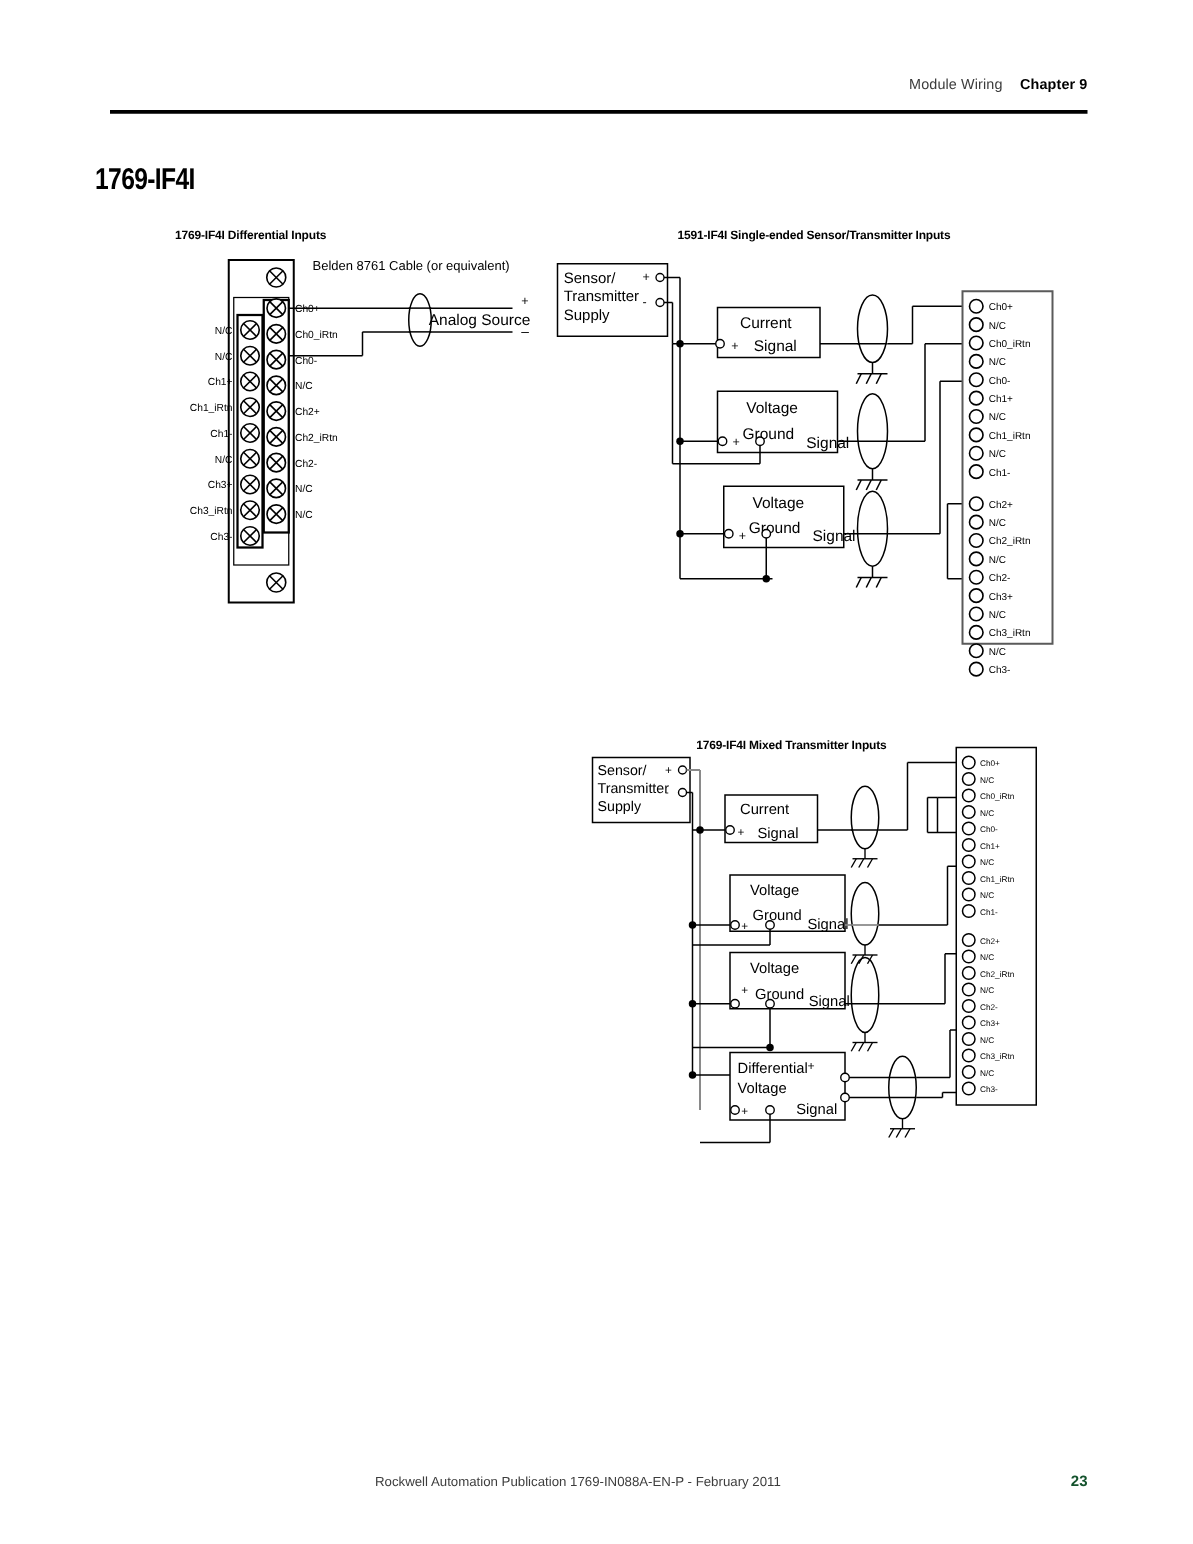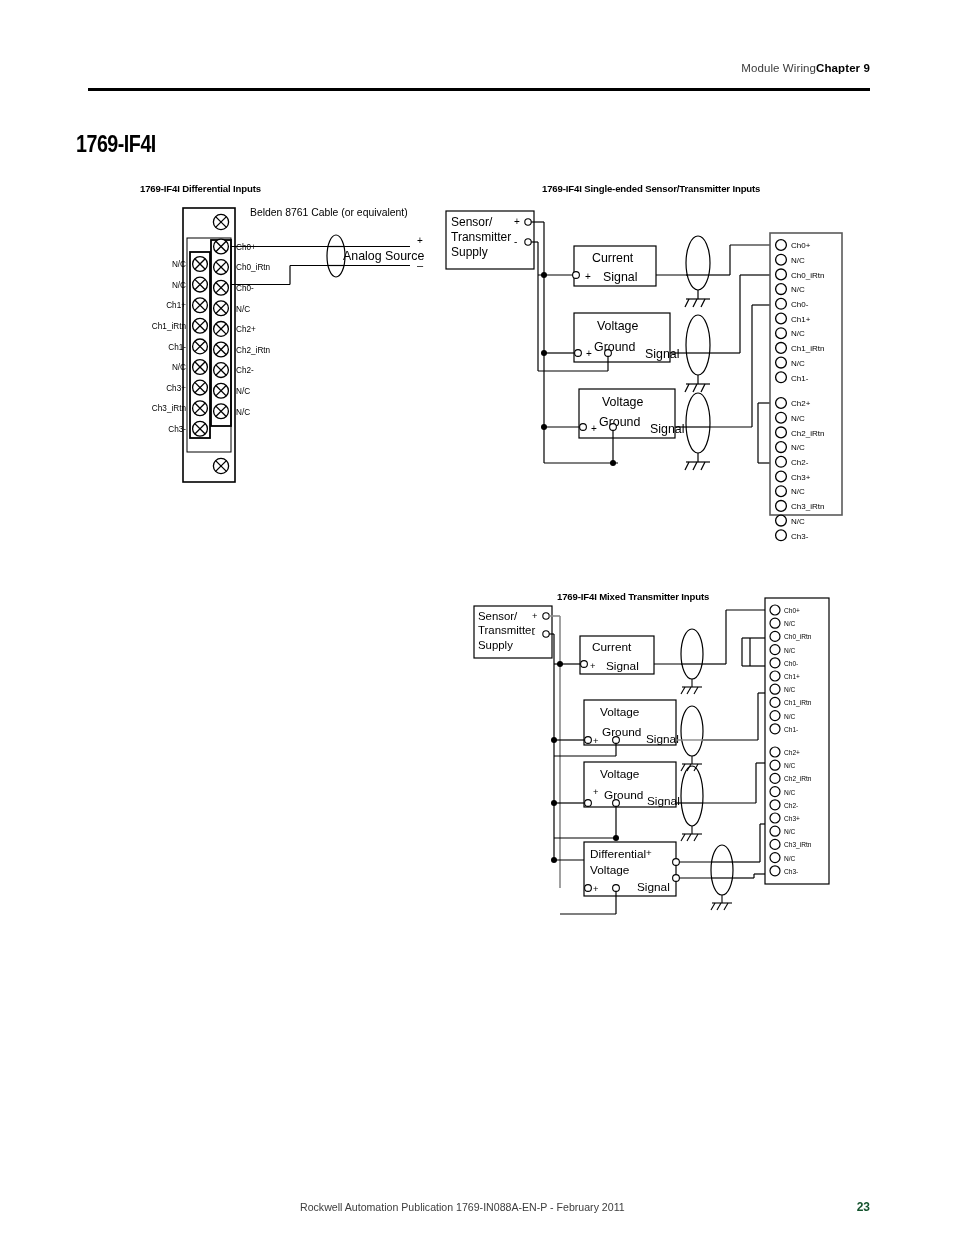--- a/index.html
+++ b/index.html
@@ -8,21 +8,21 @@
     background:#ffffff;
     font-family:"Liberation Sans", sans-serif;
     color:#000;
     position:relative;
     overflow:hidden;
   }
   .page{position:absolute;left:0;top:0;width:954px;height:1235px;}
 
   
   .hdr{position:absolute;left:88px;top:62px;width:782px;height:30px;}
-  .hdr-inner{display:flex;justify-content:flex-end;align-items:baseline;
+  .hdr-inner{display:flex;justify-content:flex-end;align-items:baseline;gap:14px;
              font-size:11.5px;letter-spacing:.1px;}
   .hdr-sec{color:#3b3b3b;}
   .hdr-chap{font-weight:bold;color:#000;}
   .hdr-rule{position:absolute;left:88px;top:88px;width:782px;height:3px;background:#000;}
 
   
   .title{position:absolute;left:76px;top:130px;font-size:24px;font-weight:bold;
          letter-spacing:-0.6px;transform:scaleX(.82);transform-origin:left center;}
   .subtitle{position:absolute;left:347px;top:136px;font-family:"Liberation Serif",serif;
             font-size:13.6px;letter-spacing:-.1px;white-space:nowrap;}
@@ -37,41 +37,41 @@
   svg{display:block;overflow:visible;}
   .dg{position:absolute;}
   #dg-diff{left:140px;top:200px;}
   #dg-se{left:440px;top:205px;}
   #dg-mx{left:460px;top:588px;}
 
   text{font-family:"Liberation Sans",sans-serif;fill:#000;}
 
   
   .ftr{position:absolute;left:88px;top:1178px;width:782px;
-       display:flex;justify-content:space-between;align-items:baseline;margin-top:22px;}
+       display:flex;justify-content:space-between;align-items:baseline;}
   .ftr-text{font-size:10.6px;color:#3d3d3d;margin-left:212px;}
   .ftr-page{font-size:12px;font-weight:bold;color:#14532d;}
 </style>
 </head>
 <body>
 
 <div class="page">
 
   <div class="hdr">
     <div class="hdr-inner">
       <span class="hdr-sec">Module Wiring</span>
       <span class="hdr-chap">Chapter 9</span>
     </div>
   </div>
   <div class="hdr-rule"></div>
 
   <div class="title">1769-IF4I</div>
 
   <div class="cap" id="cap-diff">1769-IF4I Differential Inputs</div>
-  <div class="cap" id="cap-se">1769-IF4I Single-ended Sensor/Transmitter Inputs</div>
+  <div class="cap" id="cap-se">1591-IF4I Single-ended Sensor/Transmitter Inputs</div>
   <div class="cap" id="cap-mx">1769-IF4I Mixed Transmitter Inputs</div>
 
   <div class="dg" id="dg-diff">
     <svg width="300" height="300" viewBox="0 0 300 300">
       <g stroke="#000" fill="none">
 
         <rect x="43" y="8" width="52" height="274" stroke-width="1.6"></rect>
 
         <rect x="47" y="38" width="44" height="214" stroke-width="1"></rect>
 

